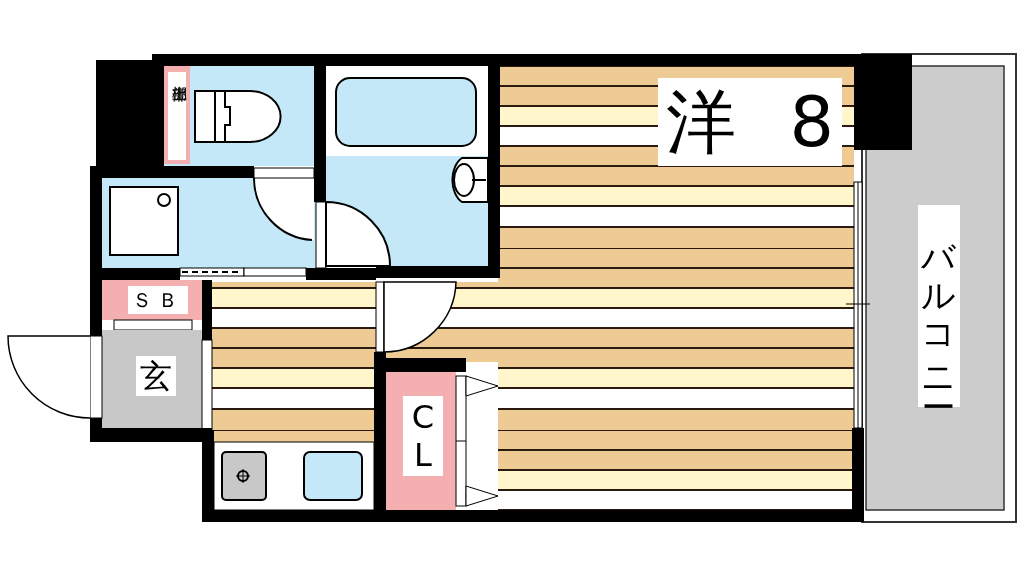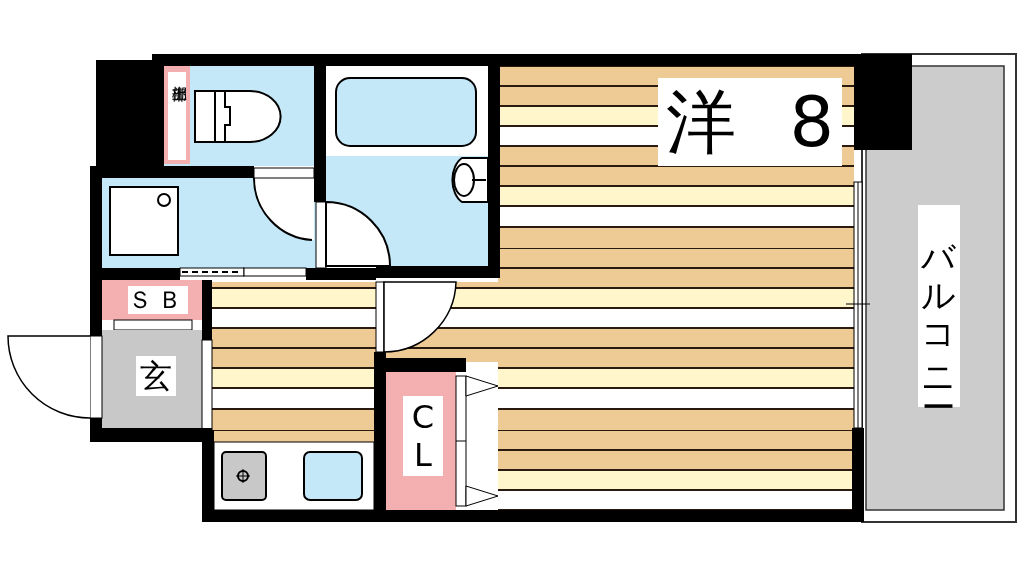--- a/index.html
+++ b/index.html
@@ -7,21 +7,21 @@
          font-family:"DejaVu Sans", "Liberation Sans", sans-serif; }
   svg { position:absolute; left:0; top:0; }
   .lbl { position:absolute; background:#ffffff; color:#000; text-align:center;
          font-family:"DejaVu Sans", "Liberation Sans", sans-serif; line-height:1; }
   .room-title { left:658px; top:78px; width:184px; height:88px; font-size:70px;
                 display:flex; align-items:center; justify-content:space-between; padding:0 8px; box-sizing:border-box; }
   .balcony { left:918px; top:205px; width:42px; height:202px; font-size:34px;
              writing-mode:vertical-rl; display:flex; align-items:center; justify-content:center; letter-spacing:4px; }
   .shelf { left:168px; top:70px; width:22px; height:92px; font-size:15px;
            writing-mode:vertical-rl; display:flex; align-items:center; justify-content:space-between; padding:4px 0; box-sizing:border-box; background:transparent; }
-  .sb { left:128px; top:286px; width:60px; height:28px; font-size:24px; letter-spacing:6px;
+  .sb { left:128px; top:286px; width:60px; height:28px; font-size:20px; letter-spacing:6px;
         display:flex; align-items:center; justify-content:center; }
   .genkan { left:136px; top:356px; width:40px; height:40px; font-size:32px;
             display:flex; align-items:center; justify-content:center; }
   .cl { left:403px; top:396px; width:40px; height:80px; font-size:32px;
         display:flex; flex-direction:column; align-items:center; justify-content:center; gap:6px; }
 </style>
 </head>
 <body>
 
 <svg width="1024" height="576" viewBox="0 0 1024 576">

